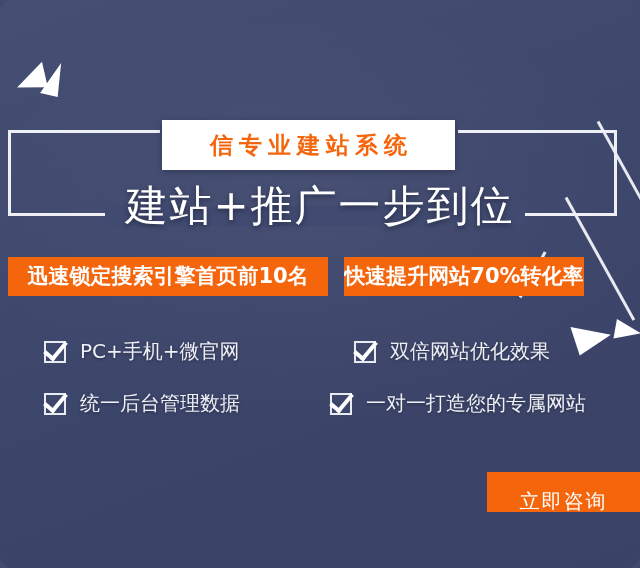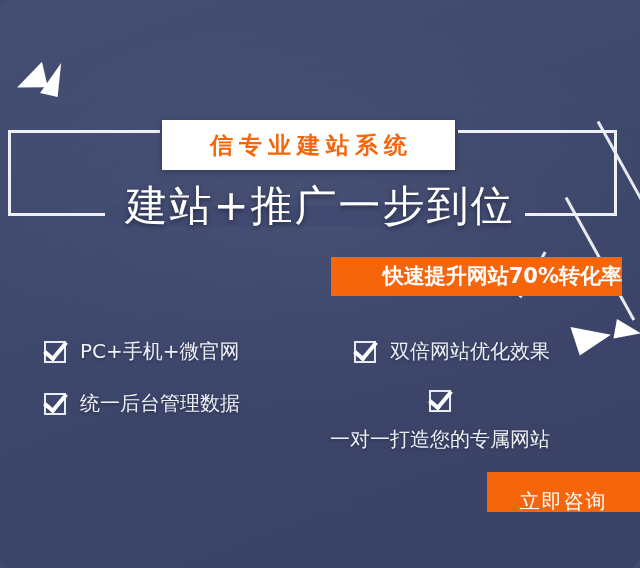--- a/index.html
+++ b/index.html
@@ -132,21 +132,21 @@
     top: 257px;
     height: 39px;
     background: #f4650c;
     color: #ffffff;
     white-space: nowrap;
     overflow: hidden;
     line-height: 39px;
     font-family: "DejaVu Sans", "Liberation Sans", sans-serif;
   }
   .strip-left  { left: 8px;   width: 320px; text-align: center; }
-  .strip-right { left: 331px; width: 291px; text-align: right; }
+  .strip-right { left: 344px; width: 240px; text-align: center; }
   .strip .t {
     display: inline-block;
     font-size: 21px;
     font-weight: 700;
     letter-spacing: 0px;
   }
 
   
   .features {
     position: absolute;
@@ -162,21 +162,21 @@
     gap: 14px;
     color: #eef0f6;
     font-size: 20px;
     white-space: nowrap;
     font-family: "DejaVu Sans", "Liberation Sans", sans-serif;
     text-shadow: 0 1px 3px rgba(15,18,36,0.45);
   }
   .feat-r0c0 { left: 44px;  top: 8px; }
   .feat-r1c0 { left: 44px;  top: 60px; }
   .feat-r0c1 { left: 330px; top: 8px; padding-left: 24px; }
-  .feat-r1c1 { left: 330px; top: 60px; flex-direction: column; }
+  .feat-r1c1 { left: 330px; top: 60px; }
 
   .chk {
     position: relative;
     width: 22px;
     height: 22px;
     flex: 0 0 22px;
     border: 2px solid #e9ebf2;
     box-sizing: border-box;
   }
   .chk::after {
@@ -225,20 +225,23 @@
   <div class="frame"></div>
   <div class="frame-mask mask-top"></div>
   <div class="frame-mask mask-bot"></div>
 
   <div class="label-box">
     <span class="label-text">信专业建站系统</span>
   </div>
 
   <div class="headline">建站+推广一步到位</div>
 
+  <div class="strip strip-left">
+    <span class="t">迅速锁定搜索引擎首页前10名</span>
+  </div>
   <div class="strip strip-right">
     <span class="t">快速提升网站70%转化率</span>
   </div>
 
   <div class="features">
     <div class="feat feat-r0c0">
       <span class="chk"></span>
       <span>PC+手机+微官网</span>
     </div>
     <div class="feat feat-r0c1">

